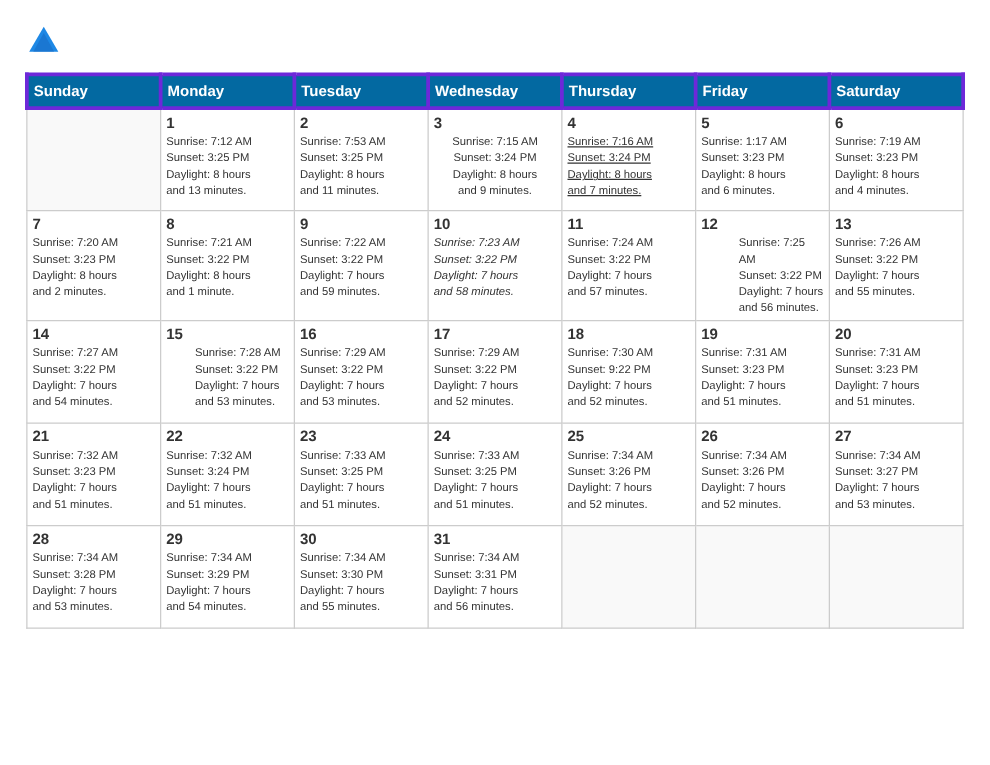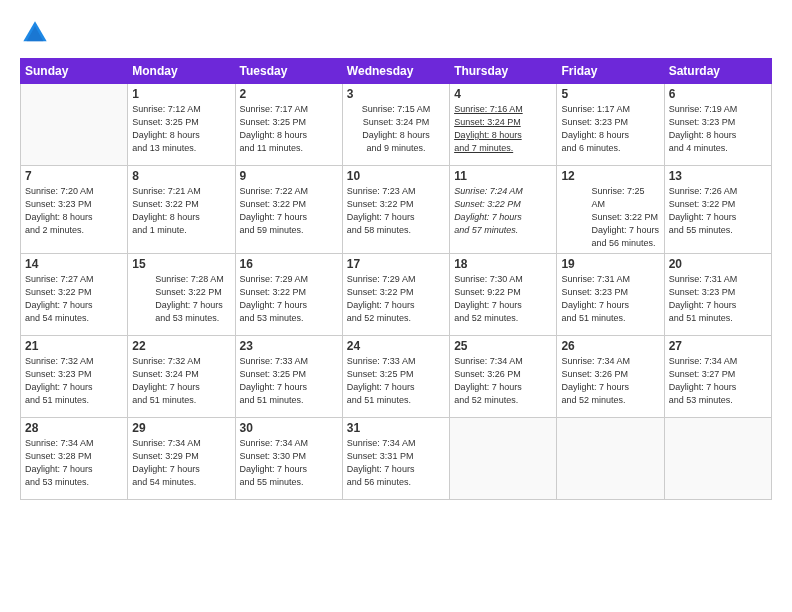--- a/index.html
+++ b/index.html
@@ -52,27 +52,27 @@
     .location {
       font-size: 14px;
       color: #555;
       margin-top: 2px;
     }
     .calendar {
       width: 100%;
       border-collapse: collapse;
     }
     .calendar th {
-      background: #6d28d9;
+      background: #0369a1;
       color: #fff;
       font-size: 12px;
       font-weight: bold;
       padding: 5px 4px;
       text-align: left;
-      border: 1px solid #6d28d9;
+      border: 3px solid #6d28d9;
     }
     .calendar td {
       vertical-align: top;
       padding: 3px 4px;
       border: 1px solid #ccc;
       font-size: 9.5px;
       color: #333;
       width: 14.28%;
       height: 82px;
       background: #fff;
@@ -132,21 +132,21 @@
           <td class="empty"></td>
           <td>
             <span class="day-num">1</span>
             <div class="day-info" style="white-space: pre-line;">Sunrise: 7:12 AM
 Sunset: 3:25 PM
 Daylight: 8 hours
 and 13 minutes.</div>
           </td>
           <td>
             <span class="day-num">2</span>
-            <div class="day-info" style="white-space: pre-line;">Sunrise: 7:17 AM
+            <div class="day-info" style="white-space: pre-line;">Sunrise: 7:53 AM
 Sunset: 3:25 PM
 Daylight: 8 hours
 and 11 minutes.</div>
           </td>
           <td>
             <span class="day-num">3</span>
             <div class="day-info" style="white-space: pre-line; text-align: center;">Sunrise: 7:15 AM
 Sunset: 3:24 PM
 Daylight: 8 hours
 and 9 minutes.</div>
@@ -190,28 +190,28 @@
           </td>
           <td>
             <span class="day-num">9</span>
             <div class="day-info" style="white-space: pre-line;">Sunrise: 7:22 AM
 Sunset: 3:22 PM
 Daylight: 7 hours
 and 59 minutes.</div>
           </td>
           <td>
             <span class="day-num">10</span>
-            <div class="day-info" style="white-space: pre-line;">Sunrise: 7:23 AM
+            <div class="day-info" style="white-space: pre-line; font-style: italic;">Sunrise: 7:23 AM
 Sunset: 3:22 PM
 Daylight: 7 hours
 and 58 minutes.</div>
           </td>
           <td>
             <span class="day-num">11</span>
-            <div class="day-info" style="white-space: pre-line; font-style: italic;">Sunrise: 7:24 AM
+            <div class="day-info" style="white-space: pre-line;">Sunrise: 7:24 AM
 Sunset: 3:22 PM
 Daylight: 7 hours
 and 57 minutes.</div>
           </td>
           <td>
             <span class="day-num">12</span>
             <div class="day-info" style="white-space: pre-line; margin-left: 30px;">Sunrise: 7:25 AM
 Sunset: 3:22 PM
 Daylight: 7 hours
 and 56 minutes.</div>

